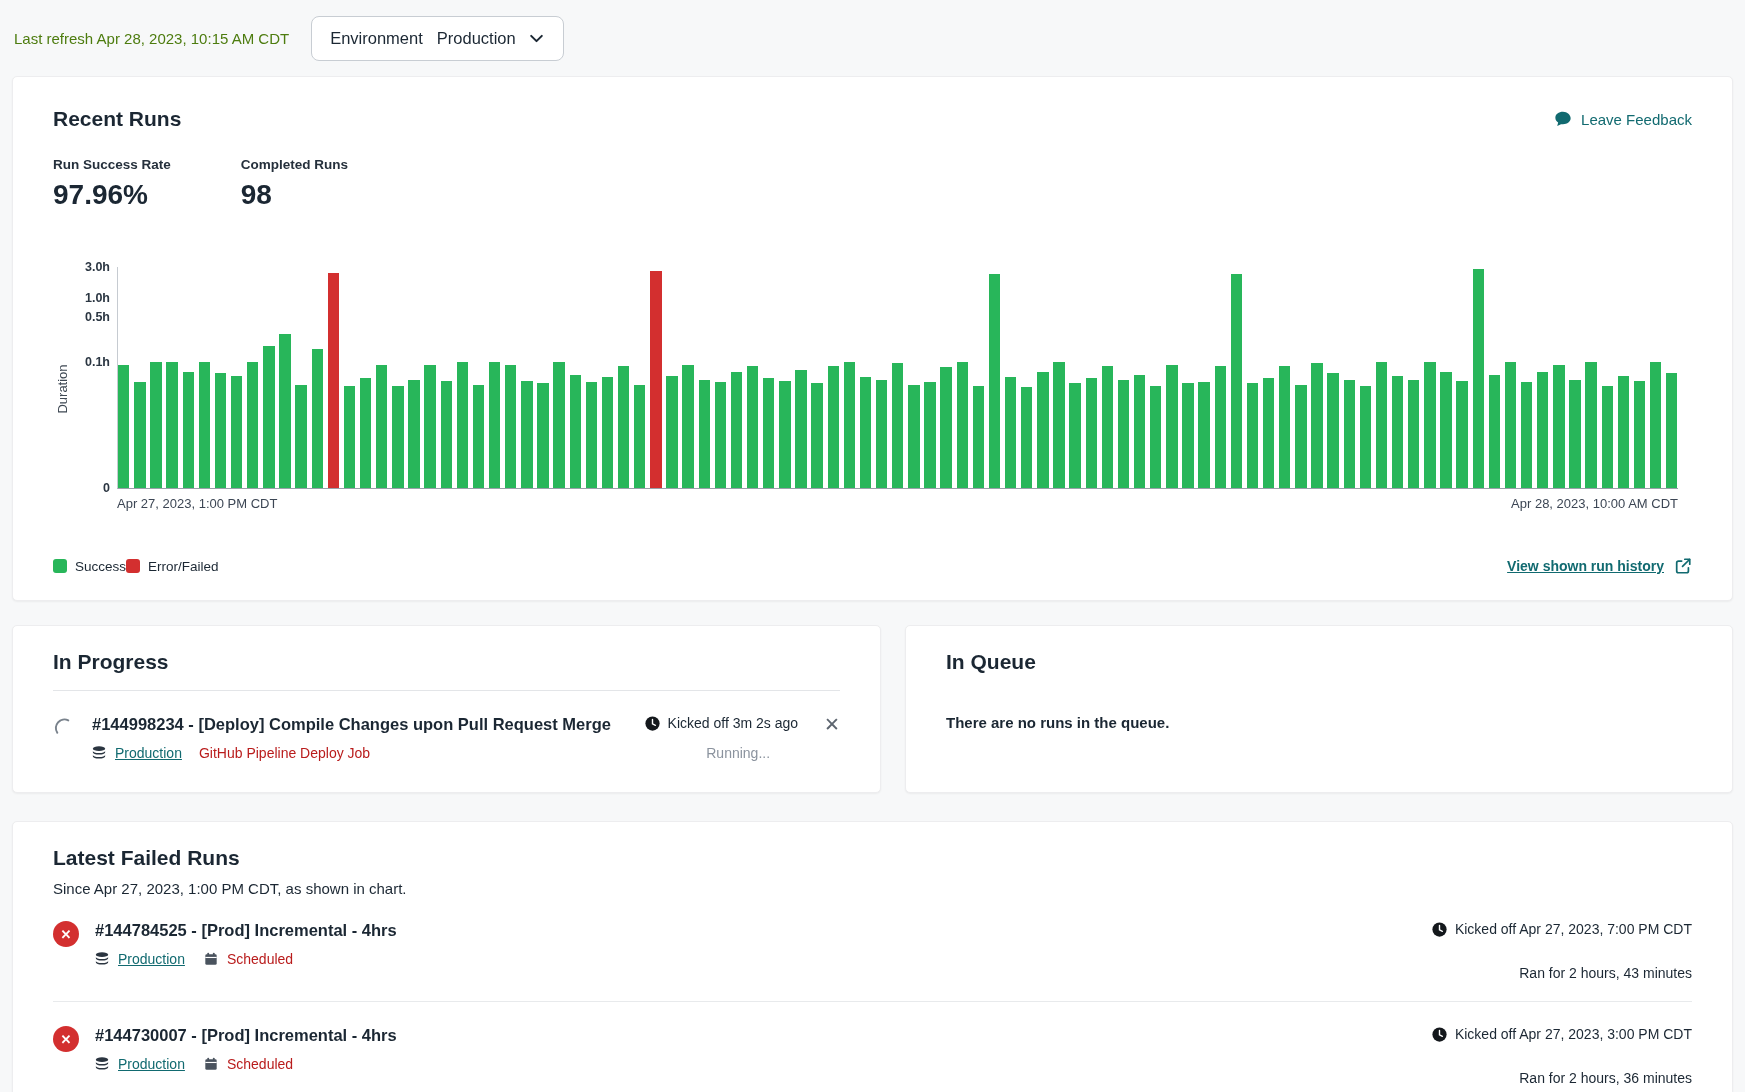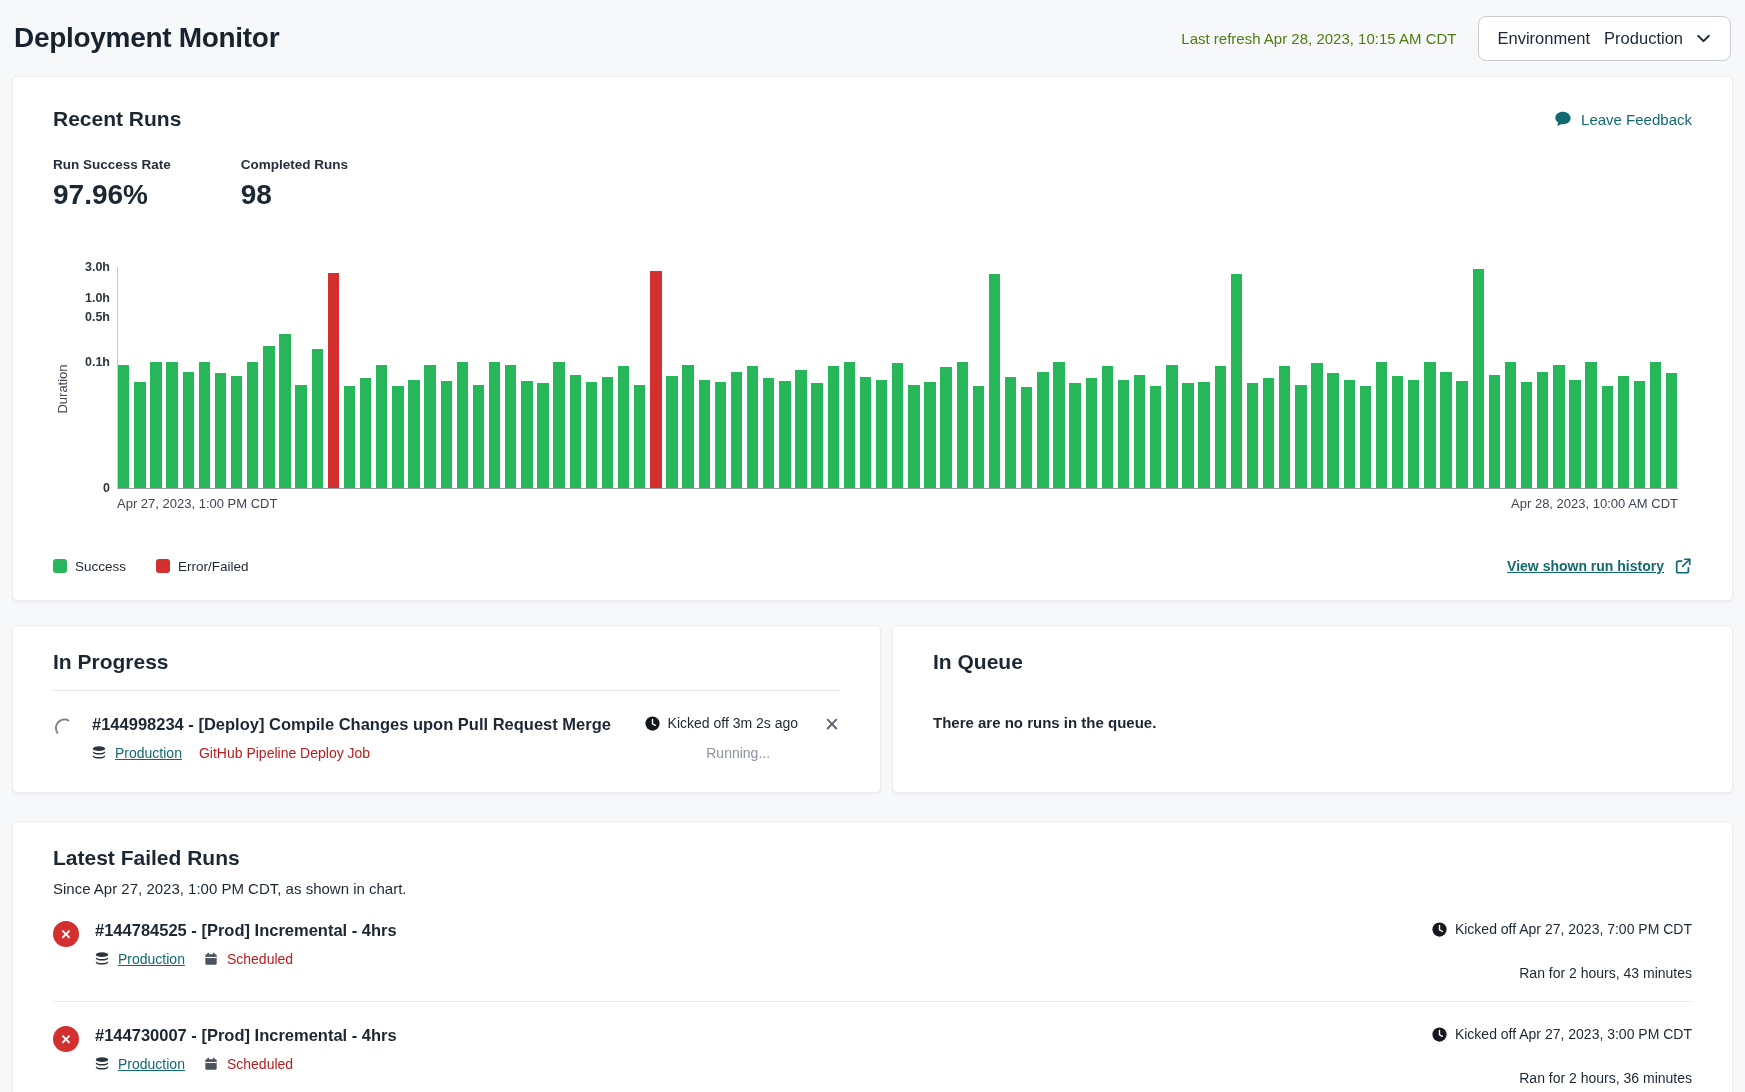--- a/index.html
+++ b/index.html
@@ -29,27 +29,27 @@
   .stat-value { font-size:28px; font-weight:700; color:#1b2733; margin-top:7px; }
   
   .chart-row { display:flex; margin-top:56px; }
   .y-axis-title { width:18px; position:relative; }
   .y-axis-title span { position:absolute; top:50%; left:50%; transform:translate(-50%,-50%) rotate(-90deg); font-size:13px; color:#3f4954; white-space:nowrap; }
   .plot-wrap { flex:1; margin-left:46px; margin-right:14px; }
   .plot { position:relative; height:222px; display:flex; align-items:flex-end; justify-content:space-between; border-left:1px solid #c6cbd1; border-bottom:1px solid #99a0a9; }
   .bar { width:0.73%; }
   .y-tick { position:absolute; right:calc(100% + 8px); transform:translateY(-50%); font-size:12.5px; font-weight:600; color:#2b3642; white-space:nowrap; }
   .x-labels { display:flex; justify-content:space-between; margin-top:7px; font-size:13px; color:#3c4654; }
-  .legend-row { display:flex; align-items:center; gap:30px; margin-top:46px; }
+  .legend-row { display:flex; align-items:center; margin-top:46px; }
   .legend-item { display:flex; align-items:center; gap:8px; font-size:13.5px; color:#1b2733; cursor:pointer; }
   .swatch { width:14px; height:14px; border-radius:3px; }
   .history-link { margin-left:auto; display:flex; align-items:center; gap:10px; color:#116a70; font-size:14px; font-weight:600; cursor:pointer; }
   .history-link .txt { text-decoration:underline; }
   
-  .mid-row { display:flex; gap:11px; margin-top:24px; }
+  .mid-row { display:flex; gap:24px; margin-top:24px; }
   .in-progress { width:869px; margin-right:0; padding:24px 40px 24px 40px; height:168px; }
   .in-queue { flex:1; margin-left:0; padding:24px 40px; height:168px; }
   .divider { border-bottom:1px solid #e3e5e8; margin-top:16px; }
   .run-row { display:flex; margin-top:24px; }
   .spinner { width:21px; height:21px; margin-top:2px; flex:0 0 auto; }
   .run-main { flex:1; margin-left:18px; }
   .run-title { font-size:16.5px; font-weight:700; color:#1b2733; }
   .run-sub { display:flex; align-items:center; gap:9px; margin-top:11px; font-size:14px; }
   .env-link { color:#116a70; text-decoration:underline; cursor:pointer; }
   .job-name, .sched-label { color:#b91c1c; }
@@ -67,21 +67,20 @@
   .failed-main { flex:1; margin-left:16px; }
   .cal-gap { margin-left:10px; }
   .ran-line { margin-top:28px; font-size:14px; color:#1b2733; }
   .row-divider { border-bottom:1px solid #e8eaec; margin:20px 0 0 0; }
   svg { display:block; }
 </style>
 </head>
 <body>
 
 <div class="top-header">
-  <div class="page-title">Deployment Monitor</div>
   <div class="header-right">
     <div class="last-refresh">Last refresh Apr 28, 2023, 10:15 AM CDT</div>
     <div class="env-select">
       <span>Environment</span>
       <span class="env-value">Production</span>
       <span>
         <svg width="17" height="17" viewBox="0 0 16 16" fill="none" stroke="#1b2733" stroke-width="1.9" stroke-linecap="round" stroke-linejoin="round">
             <path d="M3 5.5 L8 10.5 L13 5.5"></path>
           </svg>
       </span>

